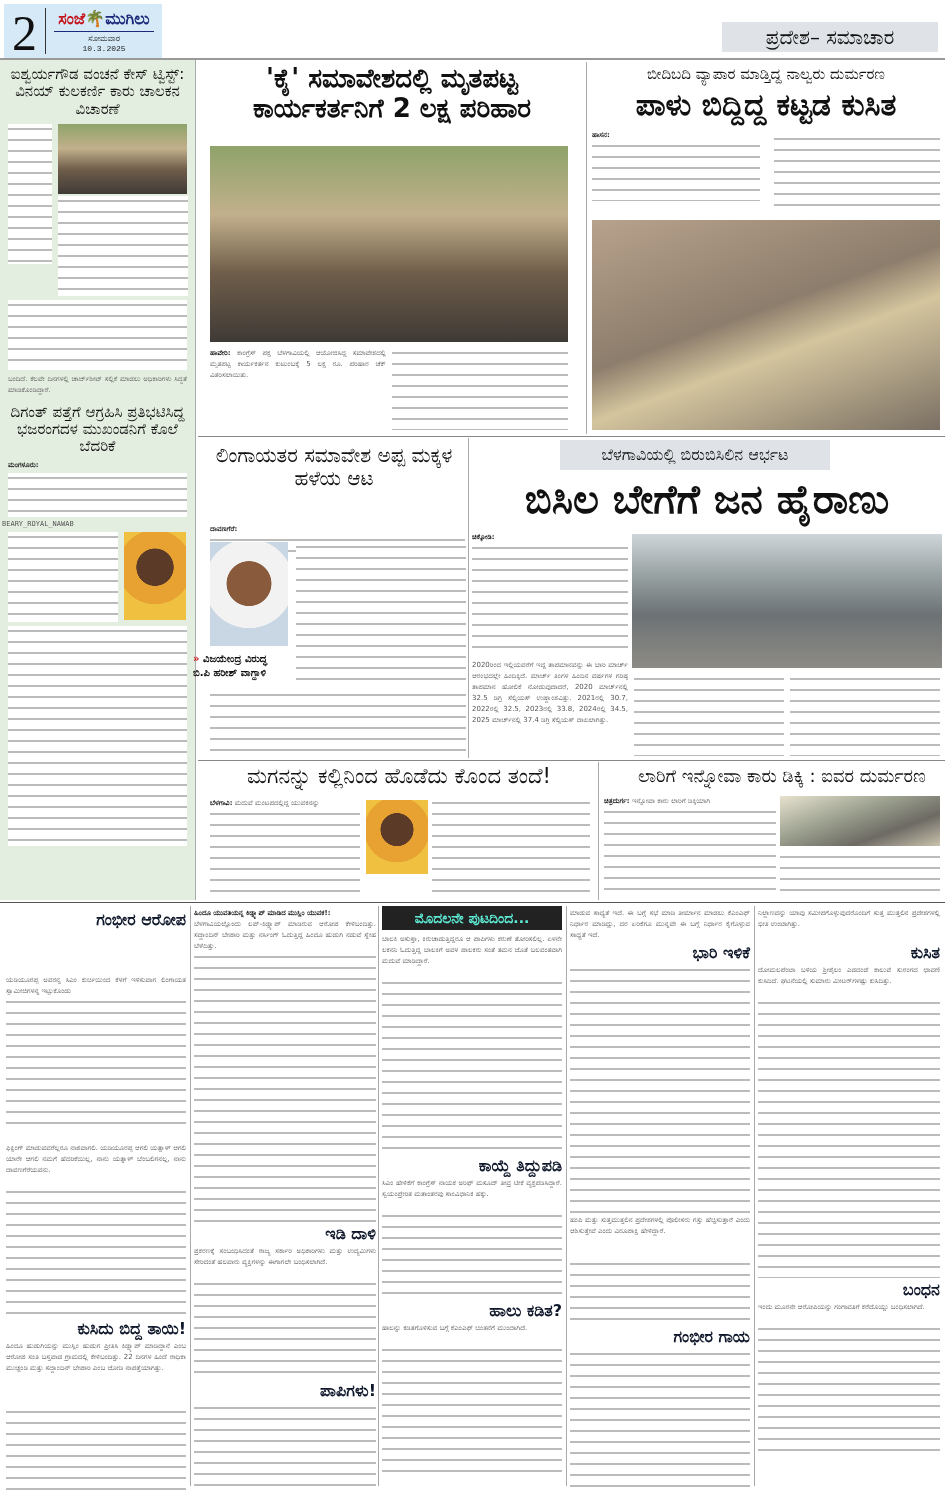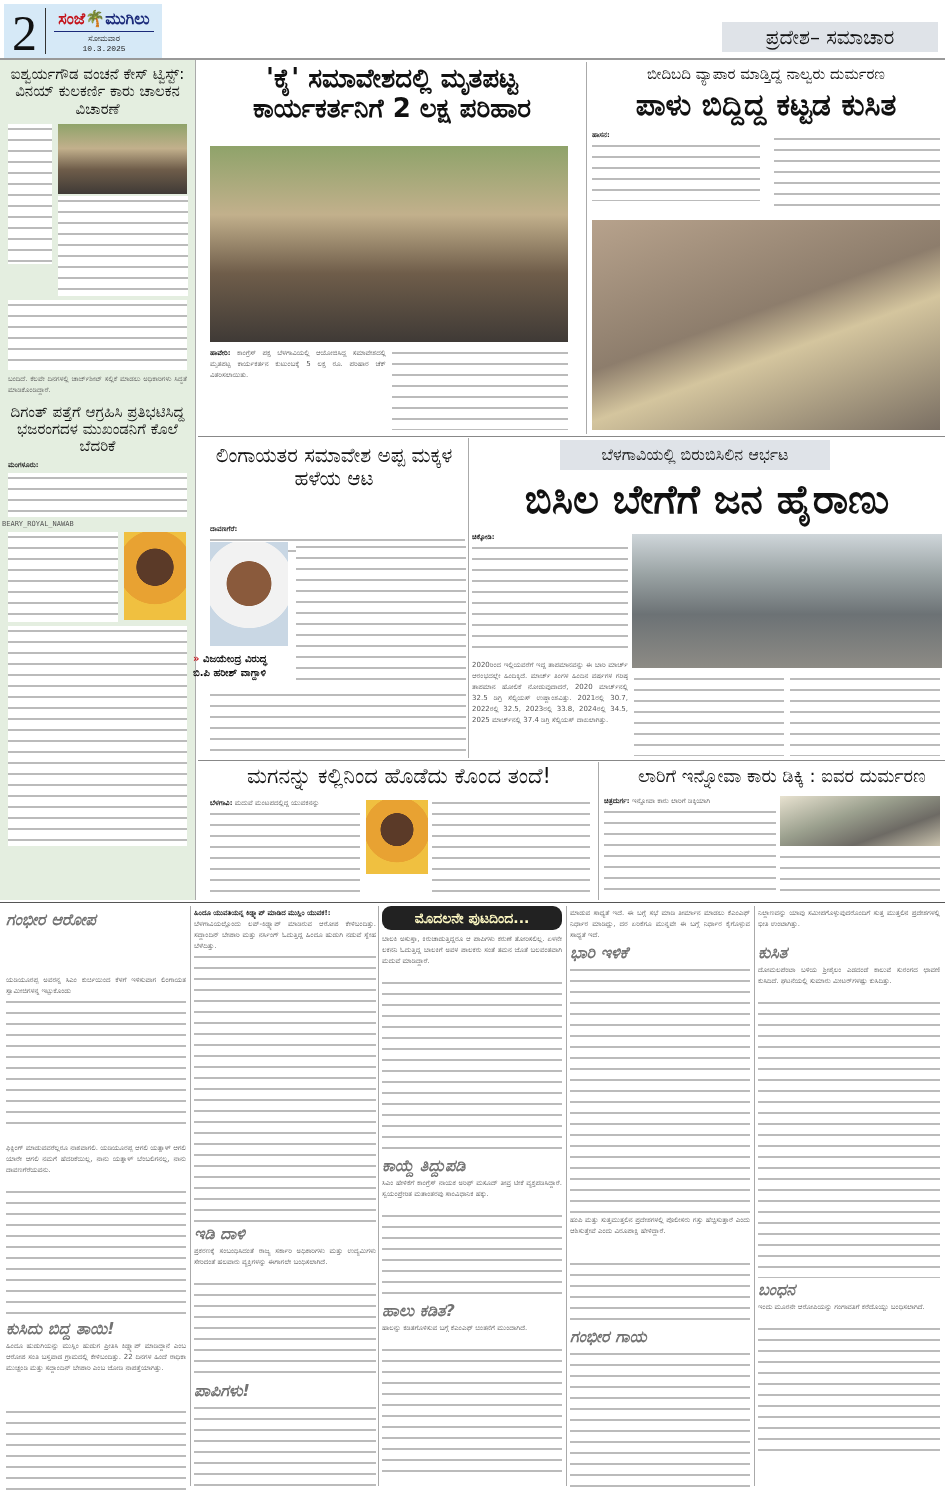--- a/index.html
+++ b/index.html
@@ -23,22 +23,22 @@
   .photo-crowd { background: linear-gradient(180deg, #8fa36a 0%, #c2b08c 35%, #6f5d4a 65%, #3f3a36 100%); }
   .photo-demo { background: linear-gradient(160deg, #b7a28c, #8d7d6c 45%, #d4c59e 60%, #7a6f63); }
   .photo-street { background: linear-gradient(180deg, #cfd6da 0%, #9aa3a4 30%, #6c7275 60%, #8d8b85 100%); }
   .photo-person { background: radial-gradient(circle at 50% 40%, #8a5a3c 0 30%, #f2f2f2 31% 60%, #c9d7e4 61%); }
   .photo-person2 { background: radial-gradient(circle at 50% 40%, #5b3a28 0 30%, #e8a232 31% 60%, #f0c040 61%); }
   .photo-acc { background: linear-gradient(160deg, #e8e2d0, #9ba08e 40%, #6d6a64 70%, #c9c2ad); }
   .divider-v { background: #aaa; width: 1px; }
   .divider-h { background: #888; height: 1px; }
   .caption { font-size: 10px; font-weight: bold; color: #111; line-height: 14px; }
   .caption .mark { color: #c4121a; }
-  .banner-dark { background: #222; color: #fef9c3; text-align: center; font-weight: bold; font-size: 14px; line-height: 24px; border-radius: 9px; }
-  .subhead { font-weight: bold; text-align: left; color: #737373; font-size: 16px; line-height: 24px; font-style: italic; }
+  .banner-dark { background: #222; color: #5eead4; text-align: center; font-weight: bold; font-size: 14px; line-height: 24px; }
+  .subhead { font-weight: bold; text-align: right; color: #0f172a; font-size: 16px; line-height: 24px; }
 </style>
 </head>
 <body>
 
 <div class="abs masthead">
   <div class="page-num">2</div>
   <div class="brand">
     <div class="brand-name">
       <span style="color:#c4121a">ಸಂಜೆ</span><span style="color:#2a8a3a">🌴</span><span>ಮುಗಿಲು</span>
     </div>

